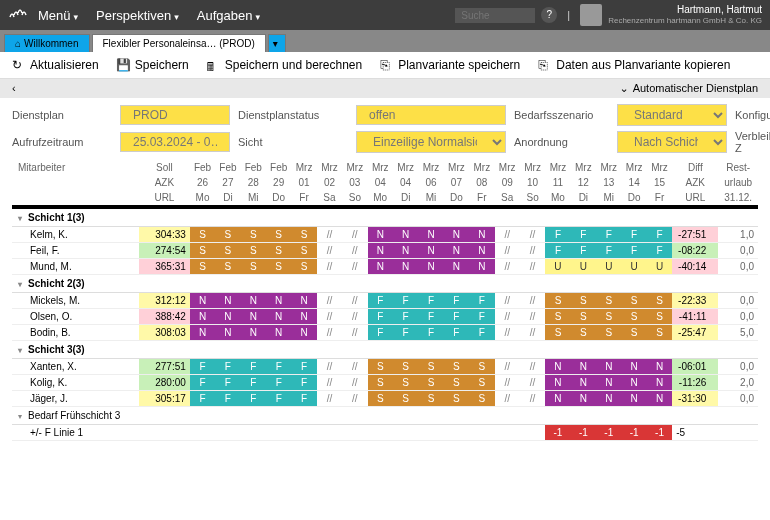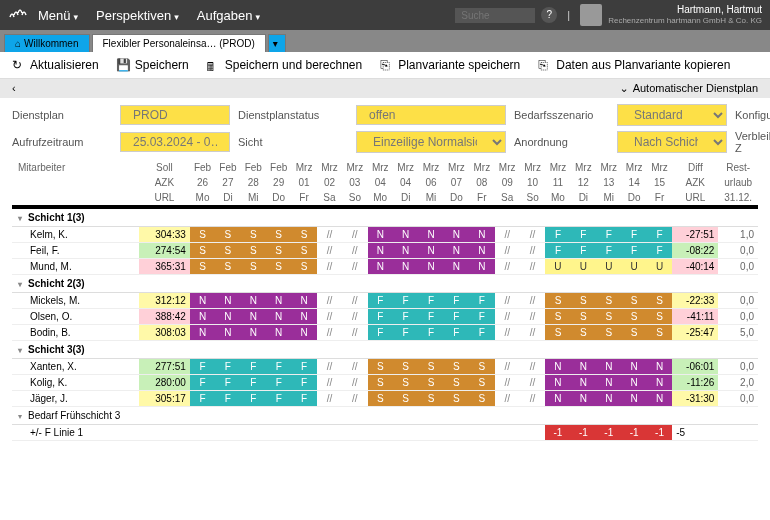--- a/index.html
+++ b/index.html
@@ -34,21 +34,21 @@
 .col-soll { width: 44px; }
 .col-day { width: 22px; }
 .col-diff { width: 40px; }
 .col-rest { width: 34px; }
 .hdr-top th { border-bottom: none; }
 .hdr-bot th { border-bottom: 4px solid #000000; }
 .group-row td { text-align: left; font-weight: bold; padding: 3px 6px; border-bottom: 1px solid #ddd; }
 .group-row .arr::before { content: "▾"; color: #888; margin-right: 6px; font-size: 8px; }
 .emp-name { text-align: left; padding-left: 18px; }
 .soll { text-align: right; padding-right: 4px; margin-top: 21px; }
-.diff { text-align: right; padding-right: 4px; }
+.diff { text-align: right; padding-right: 12px; }
 .rest { text-align: right; padding-right: 4px; color: #666; }
 .c-S { background: #d08a2e; color: #fff; }
 .c-N { background: #9a2e9a; color: #fff; }
 .c-F { background: #2eb8b8; color: #fff; }
 .c-U { background: #fff58c; color: #333; }
 .c-sl { color: #888; }
 .c-red { background: #d93636; color: #fff; }
 .bg-y { background: #fff9a8; }
 .bg-g { background: #c8f0b8; }
 .bg-p { background: #ffd0d8; }

